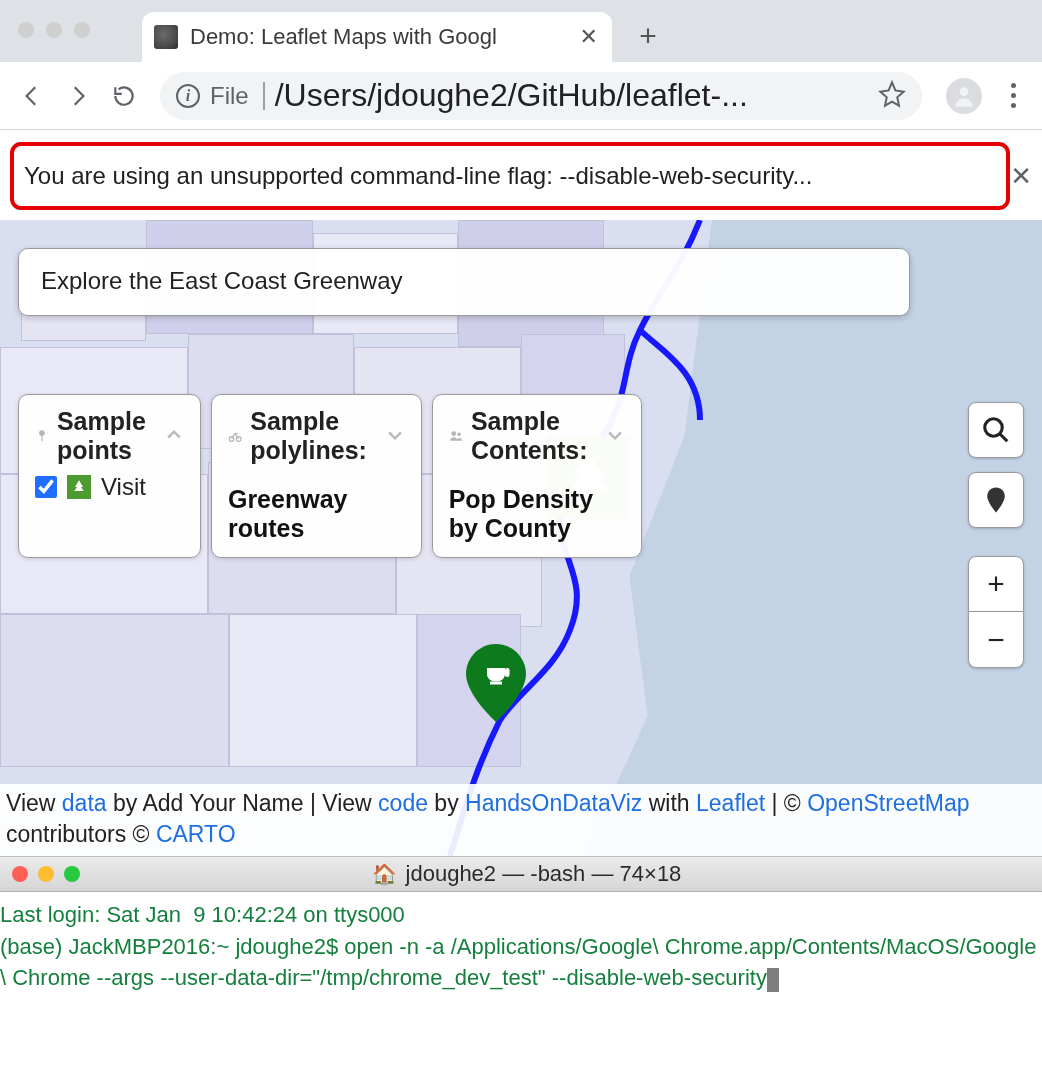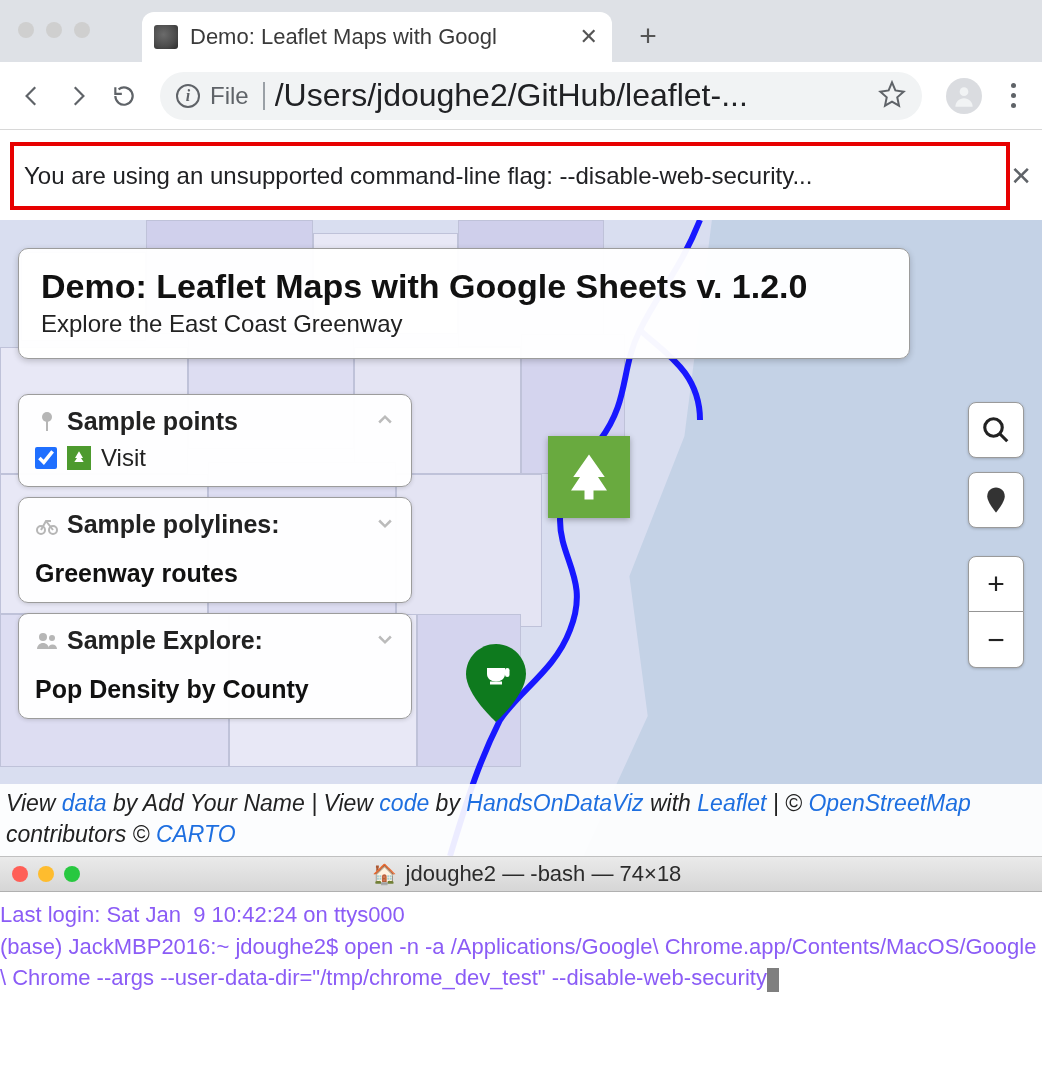--- a/index.html
+++ b/index.html
@@ -42,21 +42,21 @@
   .county-layer div { position:absolute; border:1px solid #bfc2d9; }
   .sea { position:absolute; right:0; top:0; bottom:0; width:44%; background:#c4d2e6; clip-path: polygon(28% 0, 100% 0, 100% 100%, 0 100%, 14% 78%, 10% 56%, 22% 34%);}
   .route { position:absolute; inset:0; pointer-events:none;}
   .route path { stroke:#1818ff; stroke-width:6; fill:none; }
 
   
   .title-card { position:absolute; left:18px; top:28px; right:132px; background: rgba(255,255,255,0.97); border:1px solid #9c9c9c; border-radius: 10px; padding: 18px 22px 20px; box-shadow: 0 2px 6px rgba(0,0,0,.2);}
   .title-card h1 { font-size: 34px; font-weight:700; color:#111; margin-bottom:4px;}
   .title-card p { font-size: 24px; color:#222; }
 
-  .legend { position:absolute; left:18px; top:174px; width:394px; display:flex; flex-direction:column; gap:10px;}
+  .legend { position:absolute; left:18px; top:174px; width:394px; display:flex; flex-direction:row; gap:10px;}
   .legend-panel { background: rgba(255,255,255,0.96); border:1px solid #9c9c9c; border-radius:10px; padding:12px 16px 14px; box-shadow:0 1px 4px rgba(0,0,0,.15);}
   .legend-header { display:flex; align-items:center; gap:8px; font-size:25px; font-weight:700; color:#222; cursor:pointer;}
   .legend-header .chev { margin-left:auto; color:#999;}
   .legend-header svg.lead { width:24px; height:24px; fill:#b6b6b6;}
   .legend-items { margin-top:8px; display:flex; flex-direction:column; gap:8px;}
   .legend-item { display:flex; align-items:center; gap:10px; font-size:24px; color:#222;}
   .legend-item input[type=checkbox]{ width:22px; height:22px; accent-color:#1f6fff; border-radius:4px;}
   .legend-item .tree-ico { width:24px; height:24px; background:#4d9a2e; display:flex; align-items:center; justify-content:center;}
   .legend-item .tree-ico svg{ width:16px; height:16px; fill:#fff;}
   .legend-item .pin-ico svg{ width:20px; height:28px; fill:#0e7a1e;}
@@ -71,32 +71,32 @@
   .zoom-group .ctrl-btn:last-child { border-radius:0 0 8px 8px; border-top:none;}
   .zoom-group { margin-top:14px;}
 
   
   .marker-tree { position:absolute; left:548px; top:216px; width:82px; height:82px; background:#69aa3f; display:flex; align-items:center; justify-content:center; box-shadow:0 2px 6px rgba(0,0,0,.3);}
   .marker-tree svg { width:54px; height:54px; fill:#fff;}
   .marker-food { position:absolute; left:466px; top:424px; cursor:pointer;}
   .marker-food svg { width:60px; height:78px; }
 
   
-  .attrib { position:absolute; left:0; right:0; bottom:0; background: rgba(255,255,255,.92); font-size:23px; color:#222; padding: 4px 6px 6px; line-height:1.35;font-style:italic;}
+  .attrib { position:absolute; left:0; right:0; bottom:0; background: rgba(255,255,255,.92); font-size:23px; color:#222; padding: 4px 6px 6px; line-height:1.35;}
   .attrib a { color:#1e6fe0; text-decoration:none; cursor:pointer;}
 
   
   .terminal { width:1042px; }
   .term-title { height:36px; background: linear-gradient(#eaeaea,#d6d6d6); border-top:1px solid #c0c0c0; border-bottom:1px solid #b0b0b0; display:flex; align-items:center; padding:0 12px; gap:10px;}
   .term-dots { display:flex; gap:10px;}
   .term-dots .d { width:16px; height:16px; border-radius:50%;}
   .d.red{background:#ff5f57;} .d.yel{background:#febc2e;} .d.grn{background:#28c840;}
   .term-title-text { flex:1; text-align:center; font-size:22px; color:#2b2b2b; display:flex; align-items:center; justify-content:center; gap:8px;}
   .home-ico { font-size:20px; }
-  .term-body { background:#fff; font-family: Menlo, "Courier New", monospace; font-size:22px; color:#8b5cf6; padding: 8px 0 0 0; line-height:1.35; height:164px; white-space:pre-wrap; word-break:break-all;}
+  .term-body { background:#fff; font-family: Menlo, "Courier New", monospace; font-size:22px; color:#15803d; padding: 8px 0 0 0; line-height:1.35; height:164px; white-space:pre-wrap; word-break:break-all;}
   .cursor-block { display:inline-block; width:12px; height:24px; background:#7f7f7f; vertical-align:text-bottom;}
 </style>
 </head>
 <body>
 
 <div class="chrome-top">
   <div class="tab-strip">
     <div class="win-dots">
       <div class="win-dot"></div>
       <div class="win-dot"></div>
@@ -144,21 +144,21 @@
     <div class="kebab">
         <span></span>
         <span></span>
         <span></span>
       </div>
   </div>
 </div>
 
 <div class="infobar-wrap">
   <div class="infobar-row">
-    <div class="infobar" style="flex:1;">
+    <div class="infobar" style="flex:1;border-radius:11px;">
       <span>You are using an unsupported command-line flag: --disable-web-security...</span>
     </div>
     <div class="infobar-close2">✕</div>
   </div>
 </div>
 
 <div class="map-area">
   <div class="county-layer">
     <div style="left:2%; top:5%; width:12%; height:14%; background:#e4e4f3;"></div>
     <div style="left:14%; top:0%; width:16%; height:18%; background:#d0d0ec;"></div>
@@ -192,21 +192,20 @@
         <path d="M20 0C9 0 0 9 0 20c0 14 20 32 20 32s20-18 20-32C40 9 31 0 20 0z" fill="#0e7a1e"></path>
         <g transform="translate(11,10)" fill="#fff">
           <path d="M3 10c0 3 2.5 5 6 5s6-2 6-5V6H3v4z"></path>
           <rect x="15" y="6" width="3" height="6" rx="1.5"></rect>
           <rect x="5" y="15" width="8" height="2"></rect>
         </g>
       </svg>
   </div>
 
   <div class="title-card">
-    <h1>Demo: Leaflet Maps with Google Sheets v. 1.2.0</h1>
     <p>Explore the East Coast Greenway</p>
   </div>
 
   <div class="legend">
     <div class="legend-panel">
       <div class="legend-header">
         <svg class="lead" viewBox="0 0 24 24">
             <circle cx="12" cy="7" r="5"></circle>
             <rect x="11" y="11" width="2" height="10"></rect>
           </svg>
@@ -244,21 +243,21 @@
     </div>
 
     <div class="legend-panel">
       <div class="legend-header">
         <svg class="lead" viewBox="0 0 24 24">
             <circle cx="8" cy="8" r="4"></circle>
             <circle cx="17" cy="9" r="3"></circle>
             <path d="M2 20c0-3.3 2.7-6 6-6s6 2.7 6 6"></path>
             <path d="M13 20c0-2.5 2-4.5 4.5-4.5S22 17.5 22 20"></path>
           </svg>
-        <span>Sample Explore:</span>
+        <span>Sample Contents:</span>
         <span class="chev"><svg width="20" height="20" viewBox="0 0 24 24" fill="none" stroke="#bbb" stroke-width="3">
               <path d="M5 9l7 7 7-7"></path>
             </svg></span>
       </div>
       <div class="legend-sub">Pop Density by County</div>
     </div>
   </div>
 
   <div class="map-ctrls">
     <div class="ctrl-btn">

